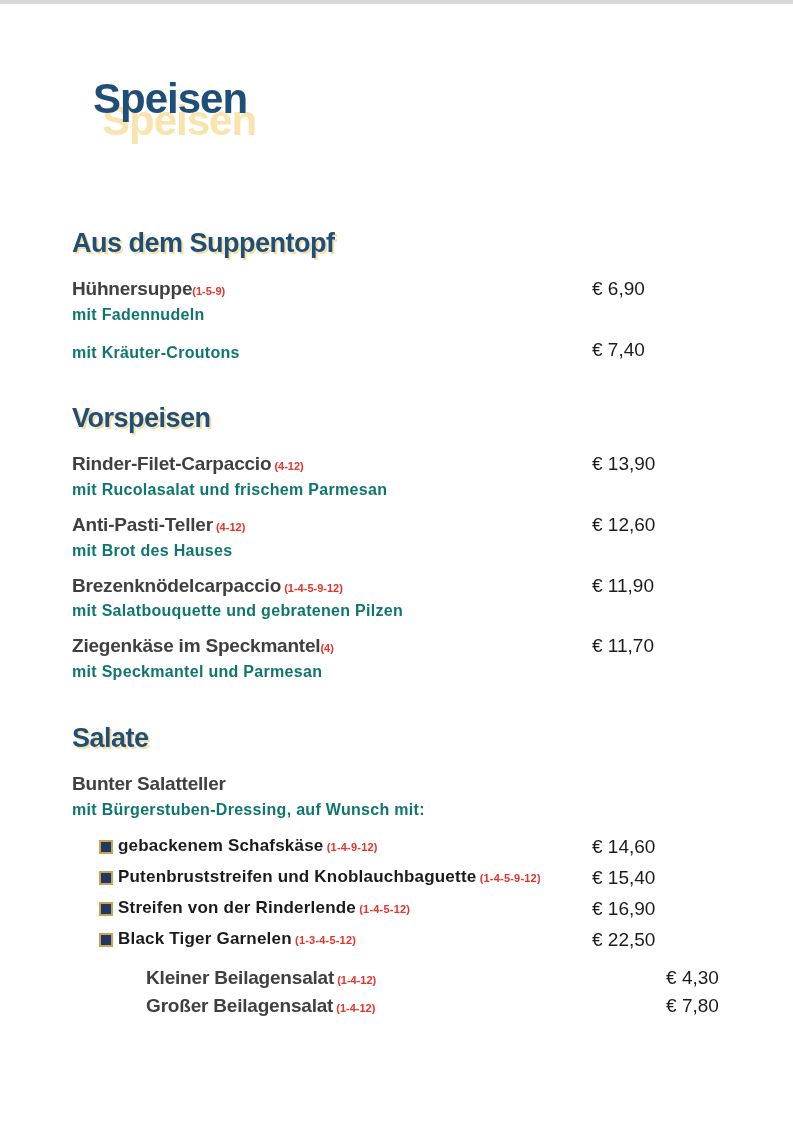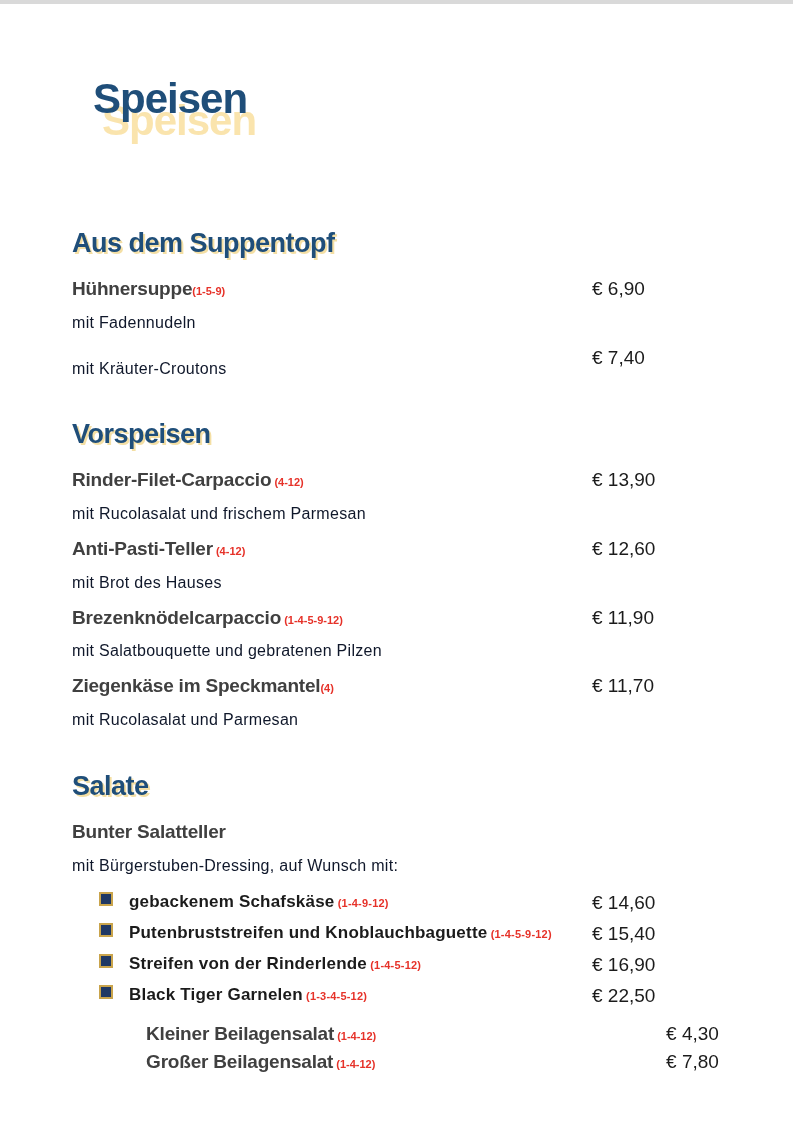--- a/index.html
+++ b/index.html
@@ -43,40 +43,40 @@
     color:#1f4e79;
     text-shadow:2px 2px 0 #f4dfa4;
   }
 
   .row{display:flex;align-items:flex-start;margin:0 0 13px 0;}
   .left{width:520px;}
   .nameline{font-size:19px;line-height:1.2;}
   .iname{color:#404040;font-weight:bold;letter-spacing:-0.2px;}
   .alg{color:#e63229;font-weight:bold;font-size:11px;}
   .desc{
-    margin-top:12px;
+    margin-top:4px;
     font-size:16px;
-    font-weight:normal;
+    font-weight:bold;
     letter-spacing:0.3px;
-    color:#0f172a;
+    color:#0f766e;
     line-height:1.3;
   }
   .price{
     font-size:19px;
     font-weight:normal;
     color:#1b1b1b;
     white-space:nowrap;
   }
 
   .opts{margin:16px 0 16px 0;}
   .opt-row{display:flex;align-items:flex-start;margin:0 0 9px 0;}
   .opt-left{
     width:520px;box-sizing:border-box;
     padding-left:27px;
-    display:flex;gap:16px;
+    display:flex;align-items:center;gap:5px;
   }
   .bullet{
     width:10px;height:10px;flex:none;
     background:#1f3864;
     border:2px solid #c9a44c;
   }
   .opt-label{
     font-size:17px;font-weight:bold;letter-spacing:0.2px;color:#1b1b1b;line-height:1.2;
   }
   .side-row{margin-bottom:5px;justify-content:center;}
@@ -136,21 +136,21 @@
         <div class="left">
           <div class="nameline"><span class="iname">Brezenknödelcarpaccio</span><span class="alg"> (1-4-5-9-12)</span></div>
           <div class="desc">mit Salatbouquette und gebratenen Pilzen</div>
         </div>
         <div class="price">€ 11,90</div>
       </div>
 
       <div class="row">
         <div class="left">
           <div class="nameline"><span class="iname">Ziegenkäse im Speckmantel</span><span class="alg">(4)</span></div>
-          <div class="desc">mit Rucolasalat und Parmesan</div>
+          <div class="desc">mit Speckmantel und Parmesan</div>
         </div>
         <div class="price">€ 11,70</div>
       </div>
     </section>
 
     <section>
       <h2 class="sec">Salate</h2>
 
       <div class="row">
         <div class="left">

